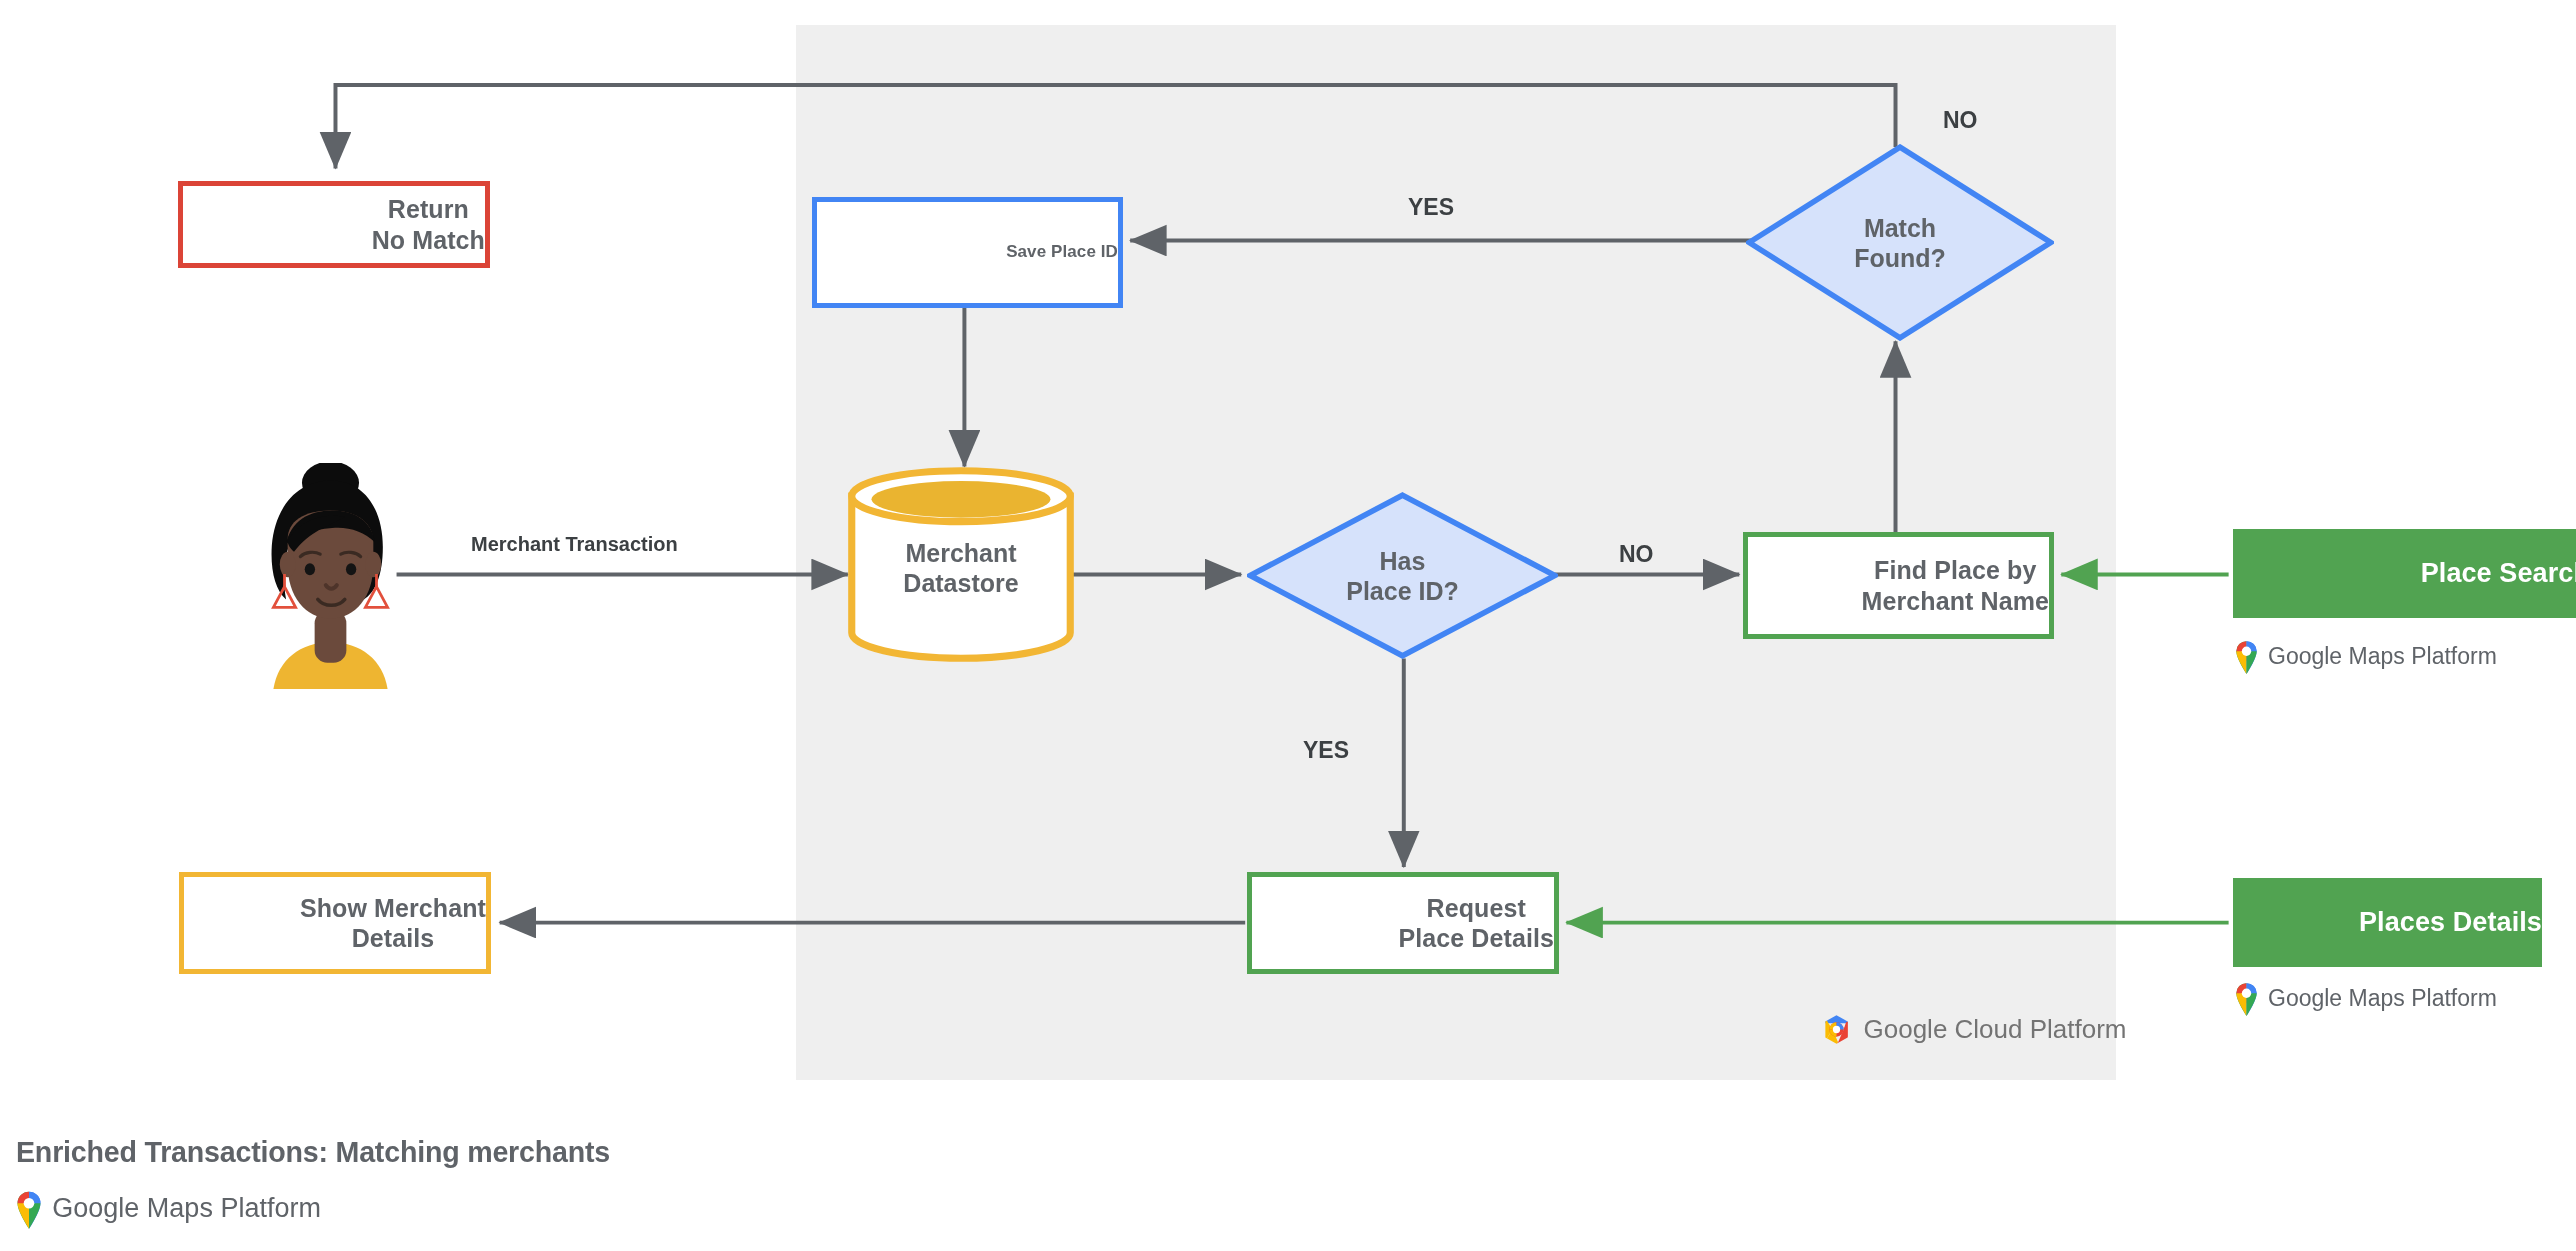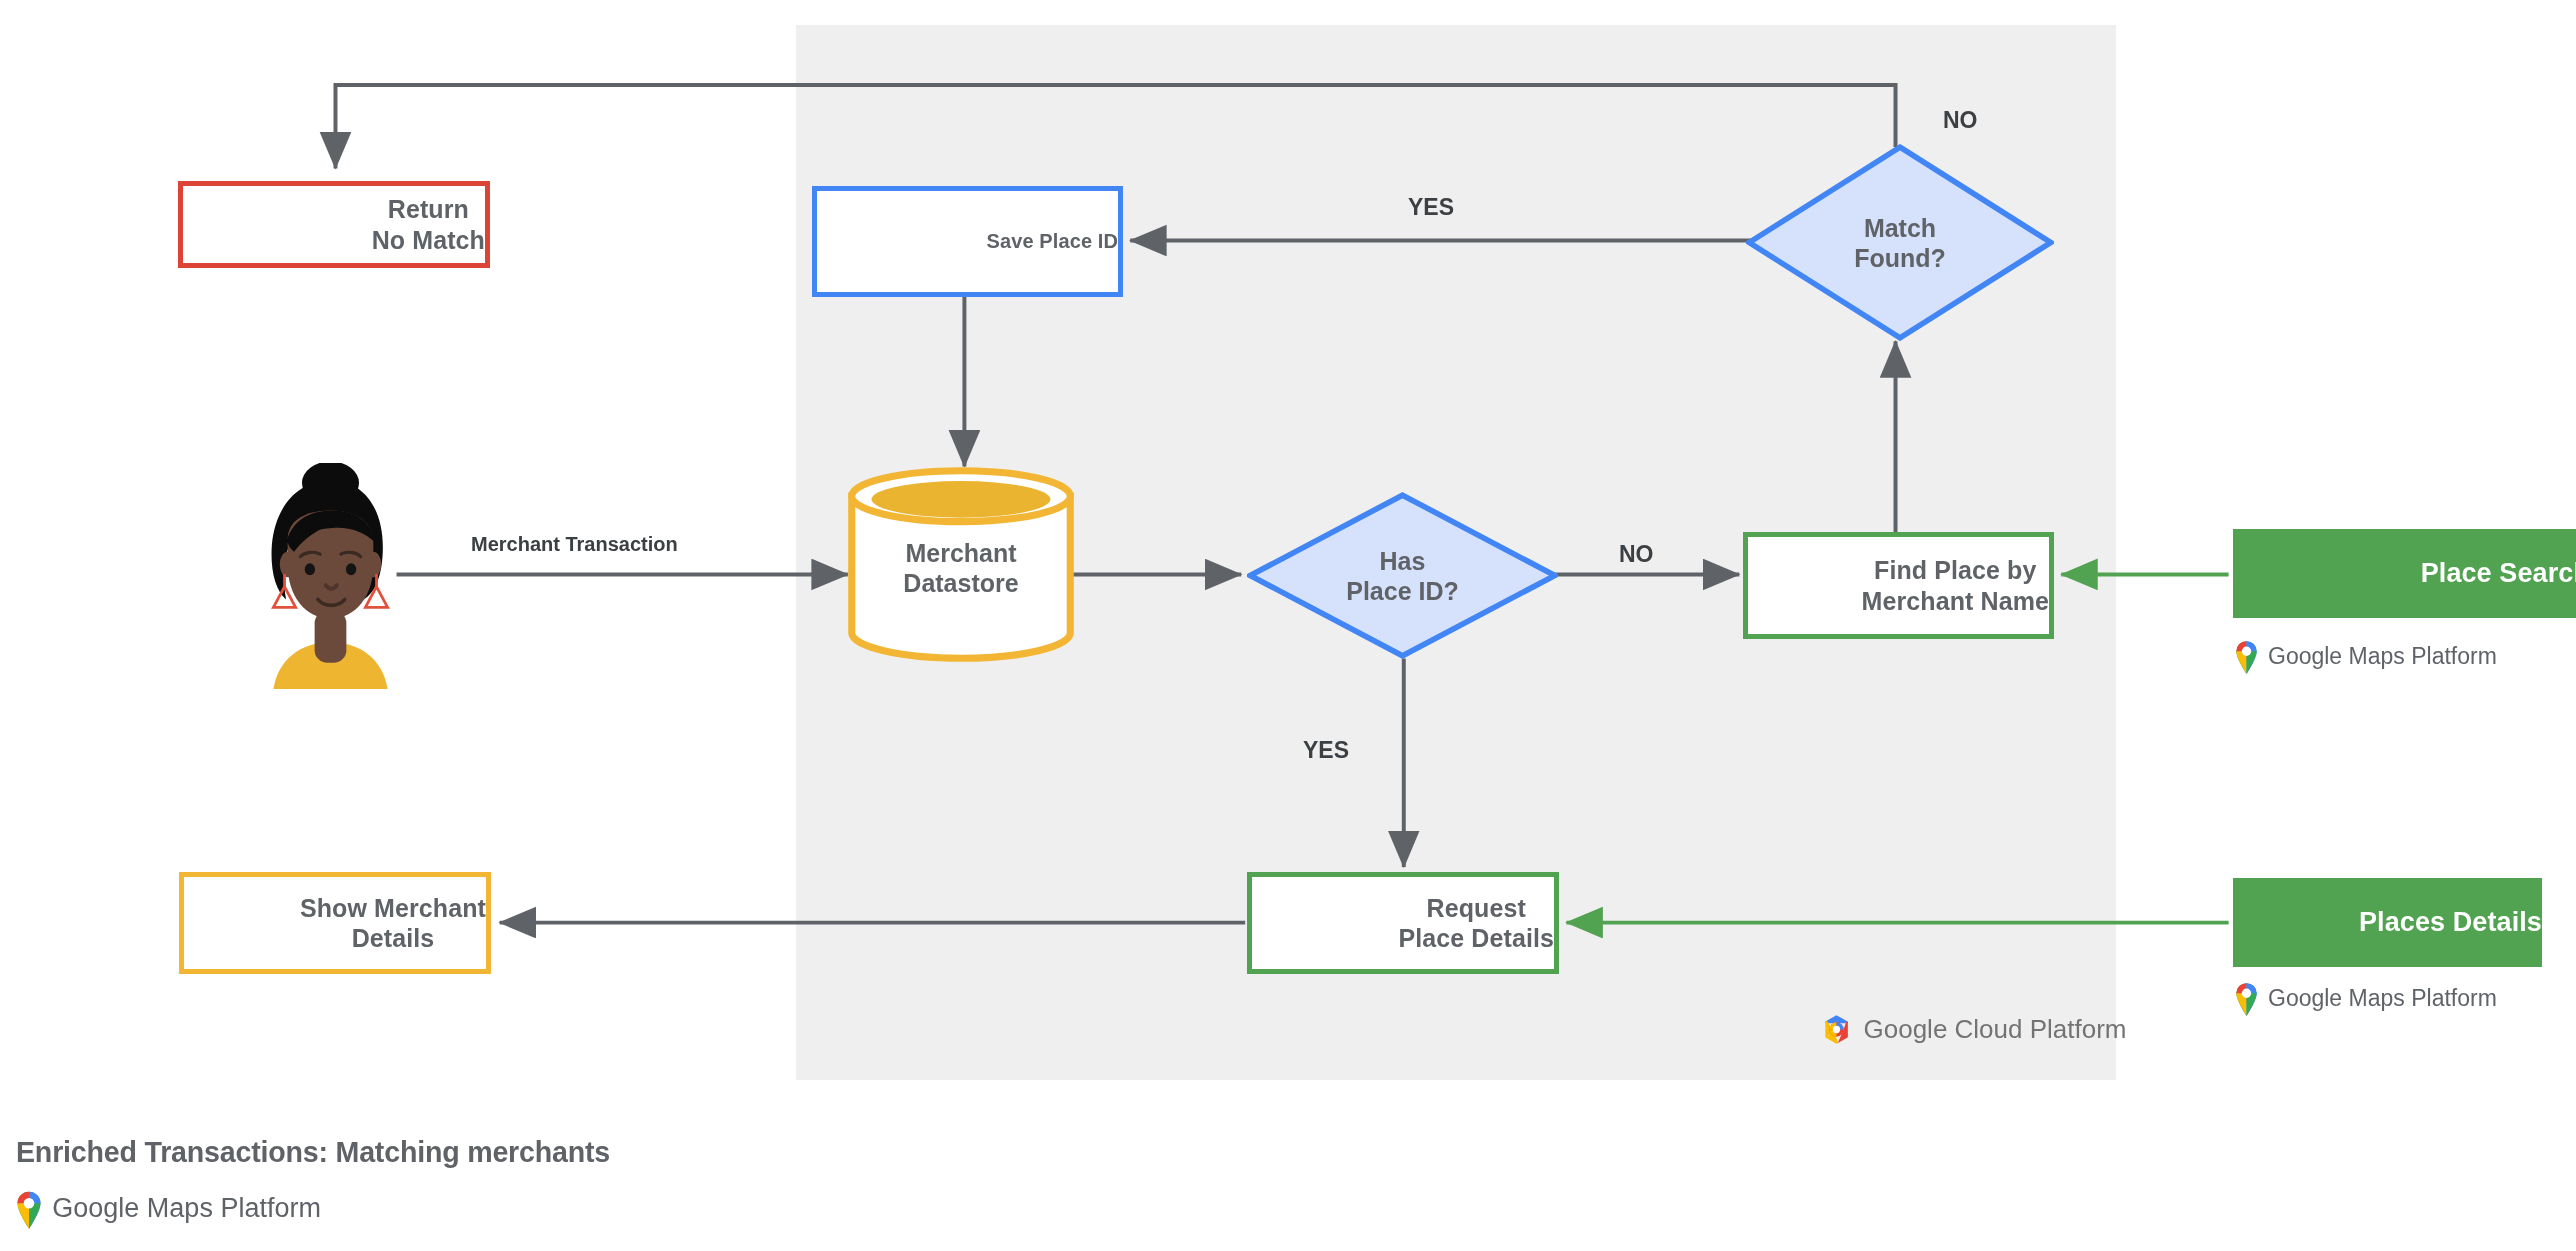--- a/index.html
+++ b/index.html
@@ -212,21 +212,21 @@
 
       <path d="M2810,1163 L1975,1163" marker-end="url(#ah-green)"></path>
     </g>
   </svg>
 
   <div class="node box-outline red" style="left:178px; top:181px; width:312px; height:87px; border-width:5.6px; font-size:25px;">
     <span class="node-text">Return
 No Match</span>
   </div>
 
-  <div class="node box-outline blue" style="left:812px; top:186px; width:311px; height:111px; border-width:5.6px; font-size:20px;">
+  <div class="node box-outline blue" style="left:812px; top:197px; width:311px; height:111px; border-width:5.6px; font-size:17px;">
     <span class="node-text">Save Place ID</span>
   </div>
 
   <div class="diamond" style="left:1746px; top:144px; width:308px; height:197px; font-size:25px;">
     <svg viewBox="0 0 388 248" preserveAspectRatio="none">
       <polygon points="194,4 384,124 194,244 4,124" fill="#d6e2fb" stroke="#4285f4" stroke-width="7"></polygon>
     </svg>
     <span class="node-text">Match
 Found?</span>
   </div>

